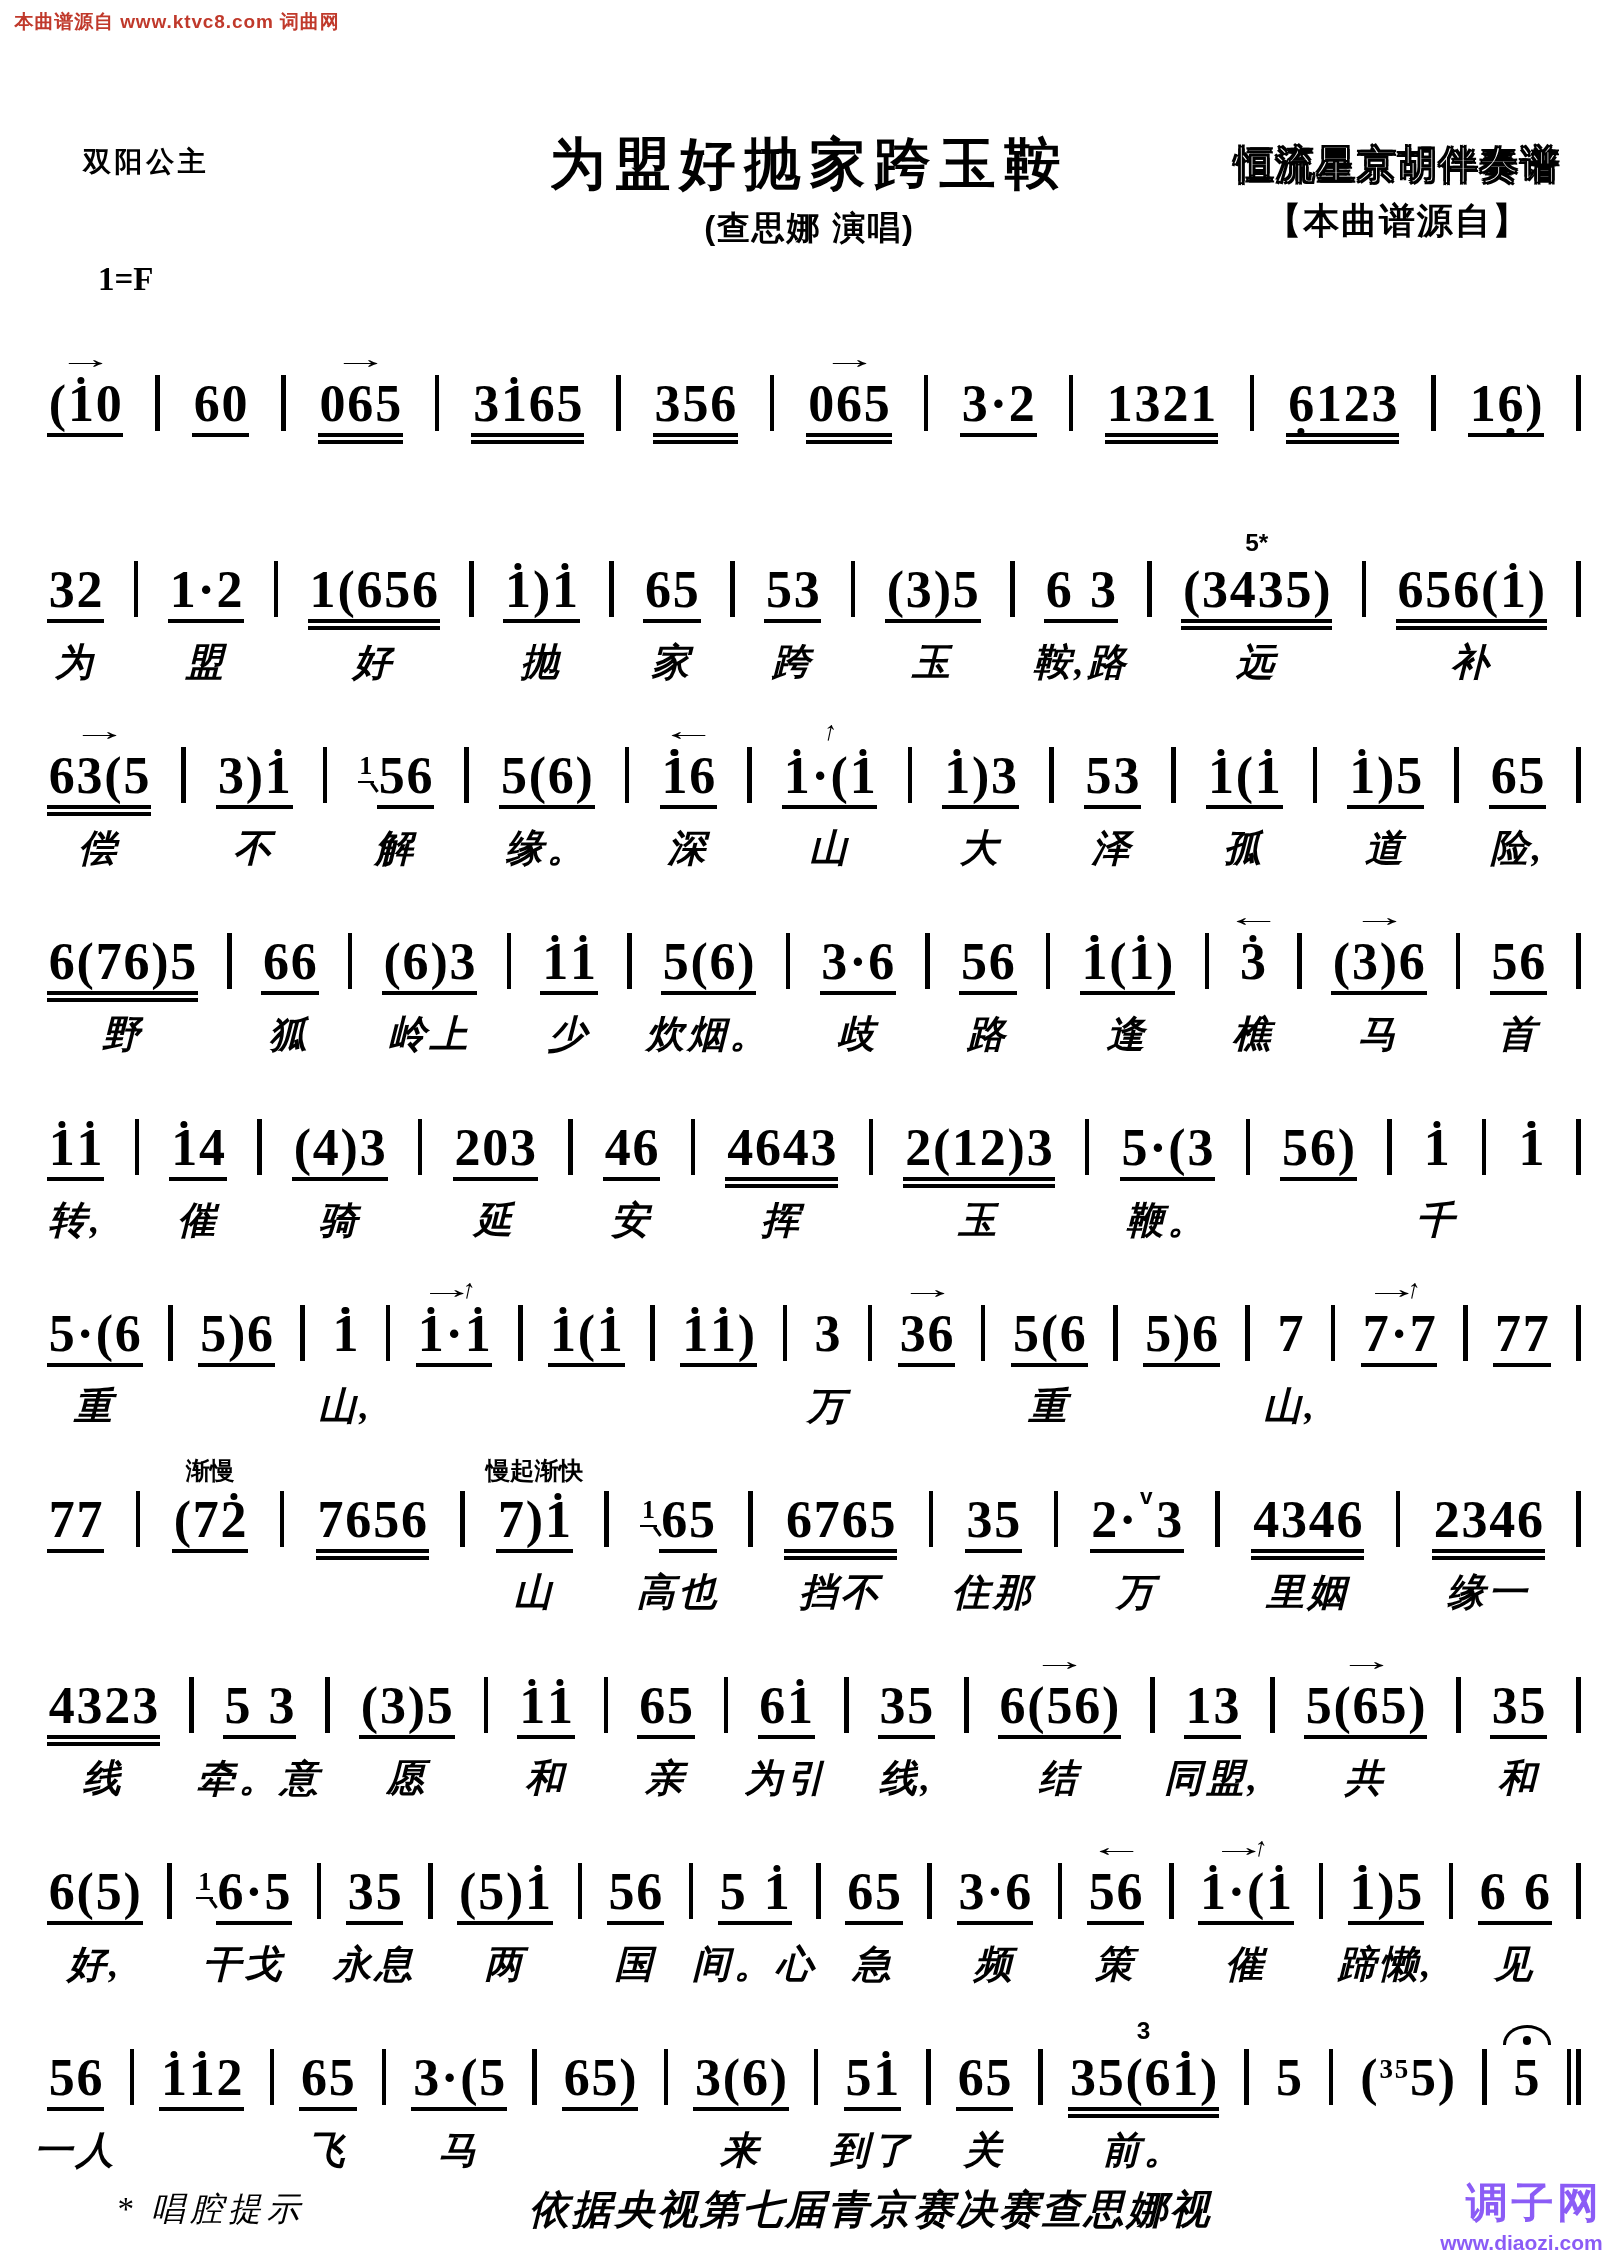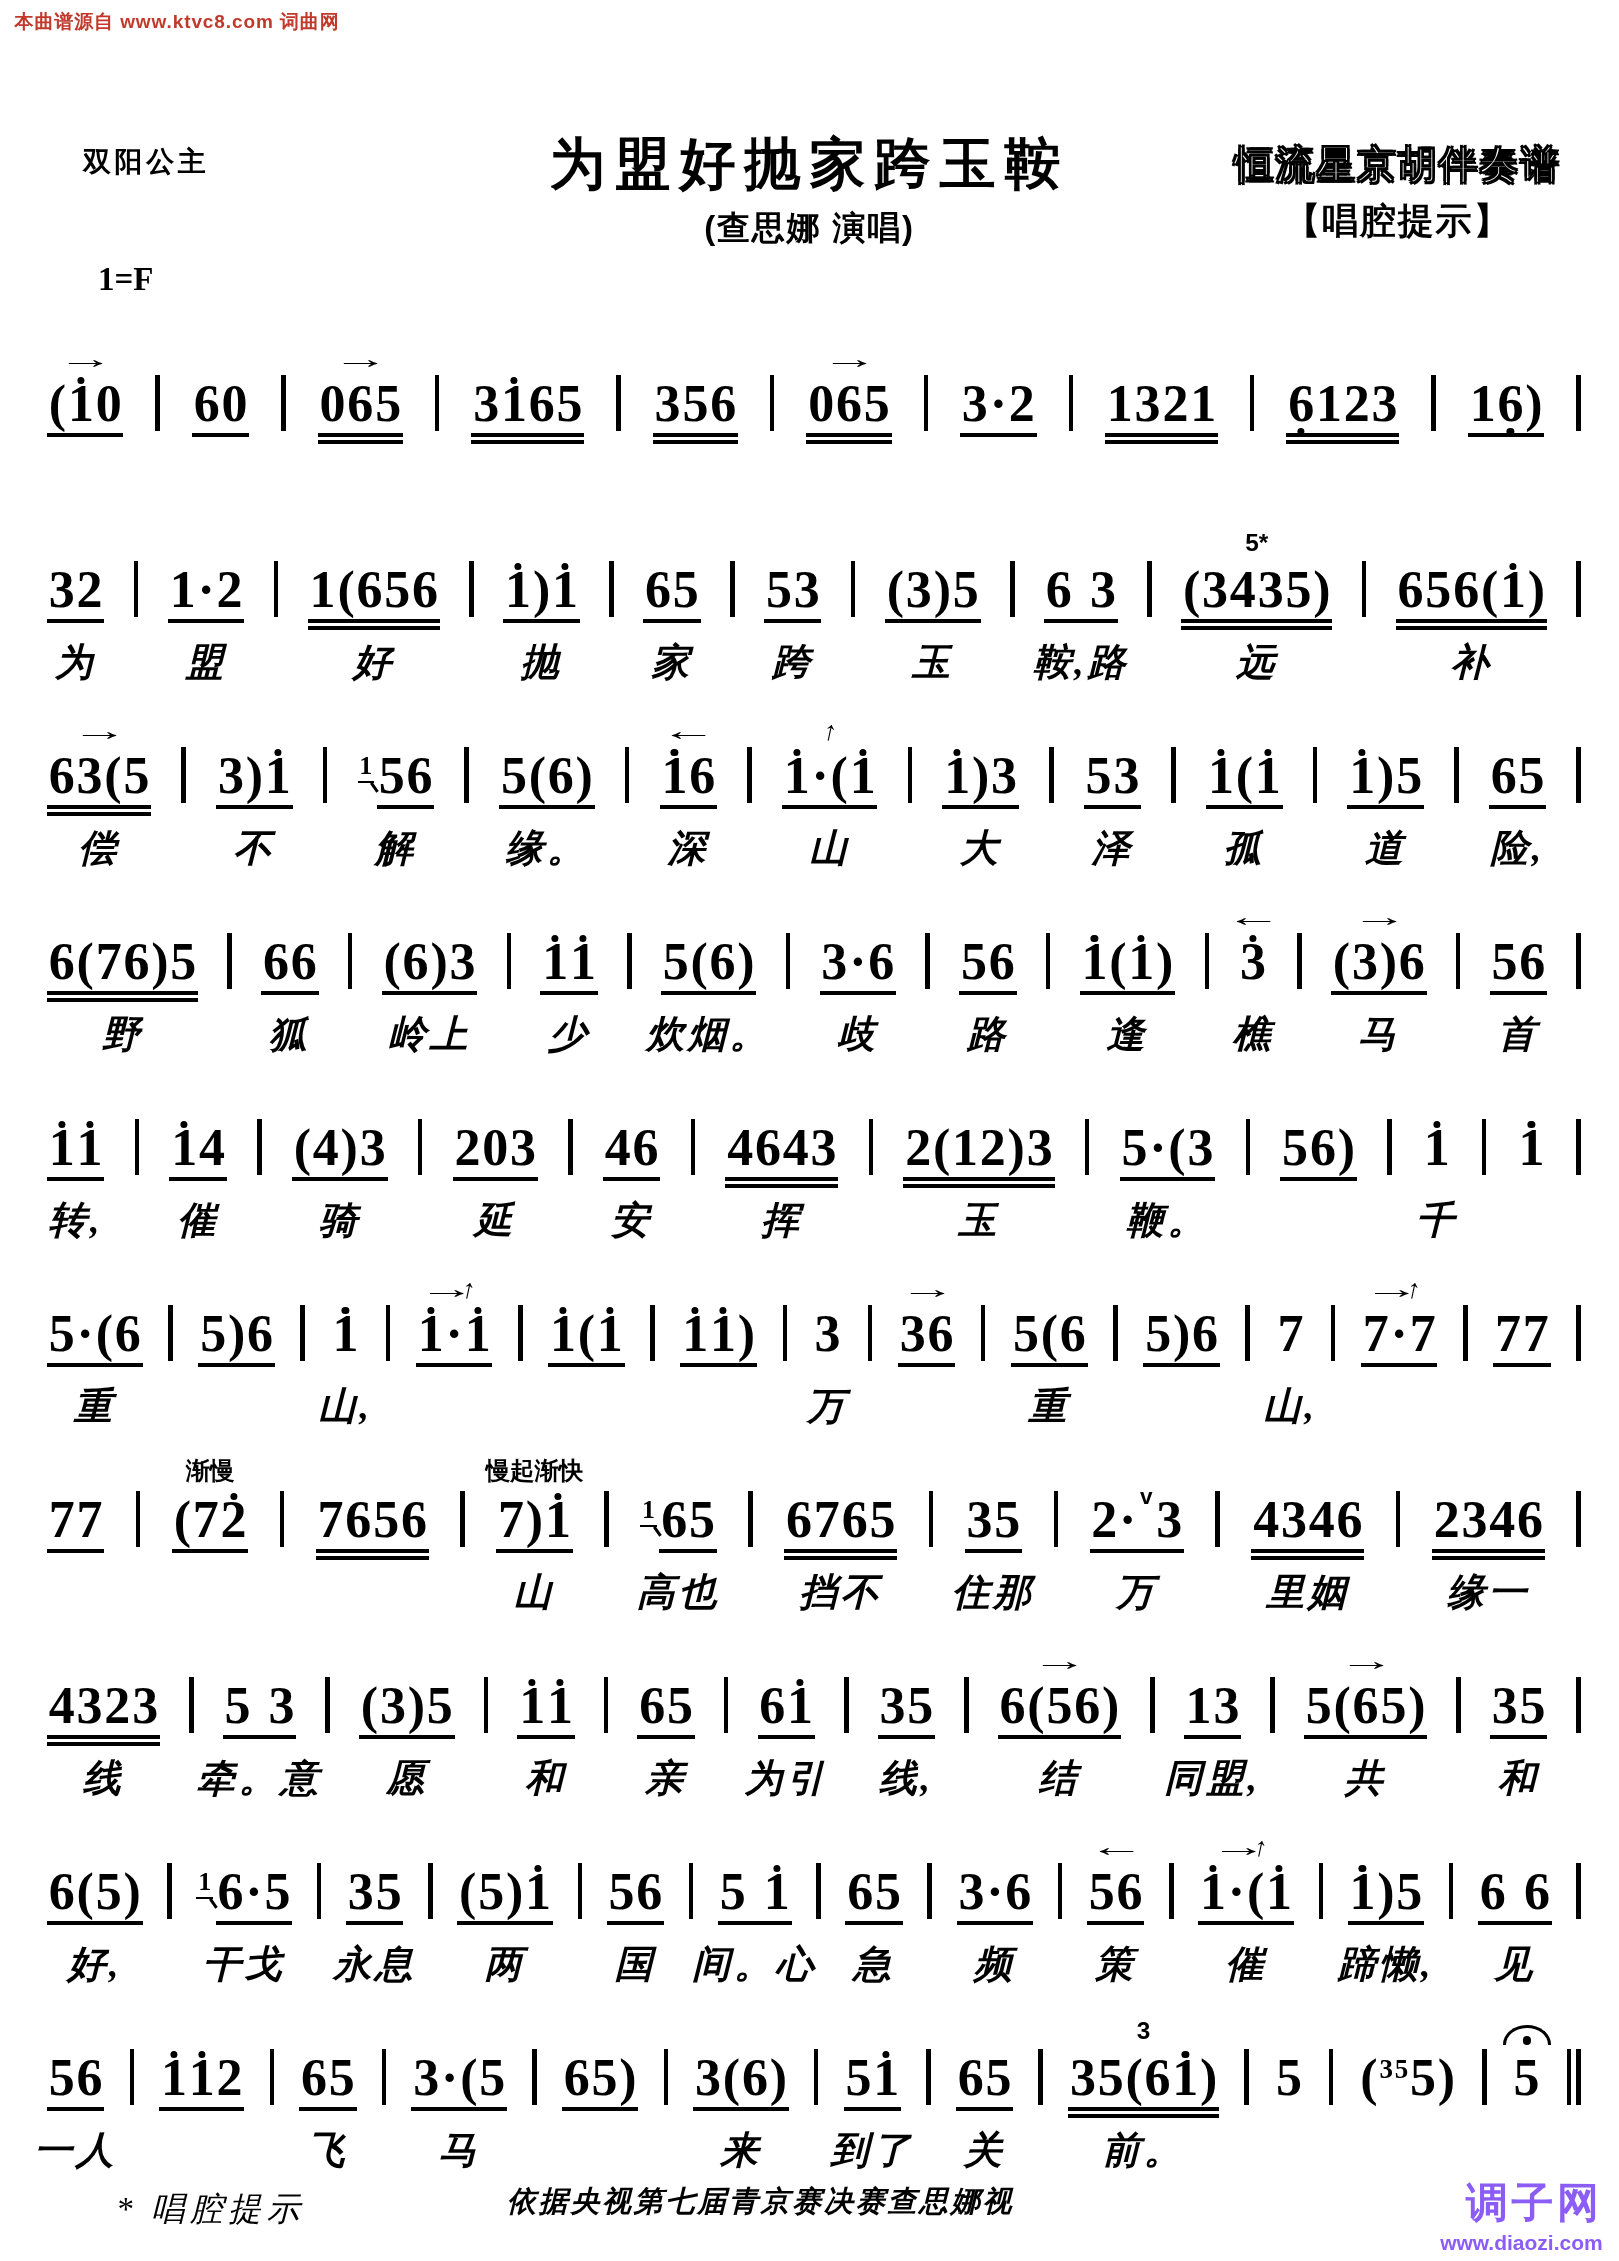--- a/index.html
+++ b/index.html
@@ -40,36 +40,36 @@
   .grace::after{content:"";position:absolute;right:-6.3px;bottom:-8.1px;width:11px;height:2.7px;background:#000;transform:rotate(55deg);}
 
   .m-lyric{height:67px;position:relative;width:100%;}
   .m-lyric span{position:absolute;top:9px;left:50%;transform:translateX(-50%);white-space:nowrap;font-size:38px;font-weight:bold;font-style:italic;font-family:"Liberation Serif",serif;letter-spacing:3.6px;}
 
   .prefix-col .prefix-label{height:67px;margin-top:42px;font-size:38px;font-weight:bold;line-height:62px;letter-spacing:0.9px;}
   .barline .bar-area{margin-top:42px;height:67px;display:flex;gap:5.4px;align-items:flex-start;}
   .barline .bar{width:4.5px;height:56px;background:#000;}
 
   .footer-note-left{position:absolute;top:2187px;left:116px;font-size:33px;font-weight:normal;font-style:italic;font-family:"Liberation Serif",serif;letter-spacing:5.4px;}
-  .footer-note-center{position:absolute;top:2182px;left:507px;font-size:29px;font-weight:bold;font-style:italic;font-family:Liberation Sans, sans-serif;letter-spacing:2.7px;}
+  .footer-note-center{position:absolute;top:2182px;left:529px;font-size:40px;font-weight:bold;font-style:italic;font-family:Liberation Sans, sans-serif;letter-spacing:2.7px;}
   .site-badge{position:absolute;right:16.3px;bottom:7.2px;text-align:right;color:#8b5cf6;}
   .site-badge .site-name{font-size:42px;font-weight:bold;letter-spacing:3.6px;}
   .site-badge .site-url{font-size:21px;font-weight:bold;}
 </style>
 </head>
 <body>
 
 <div class="watermark">本曲谱源自 www.ktvc8.com 词曲网</div>
 
 <div class="play-title">双阳公主</div>
 <div class="main-title">为盟好抛家跨玉鞍</div>
 <div class="sub-title">(查思娜 演唱)</div>
 <div class="right-head">
   <div class="outline-text">恒流星京胡伴奏谱</div>
-  <div class="banqiang">【唱腔提示】</div>
+  <div class="banqiang">【本曲谱源自】</div>
 </div>
 <div class="key-sig">1=F</div>
 
 <div id="score">
     <div class="score-line">
       <div class="measure">
         <div class="m-top">
           <span class="arrows">
             <span class="ar-h">→</span>
           </span>

